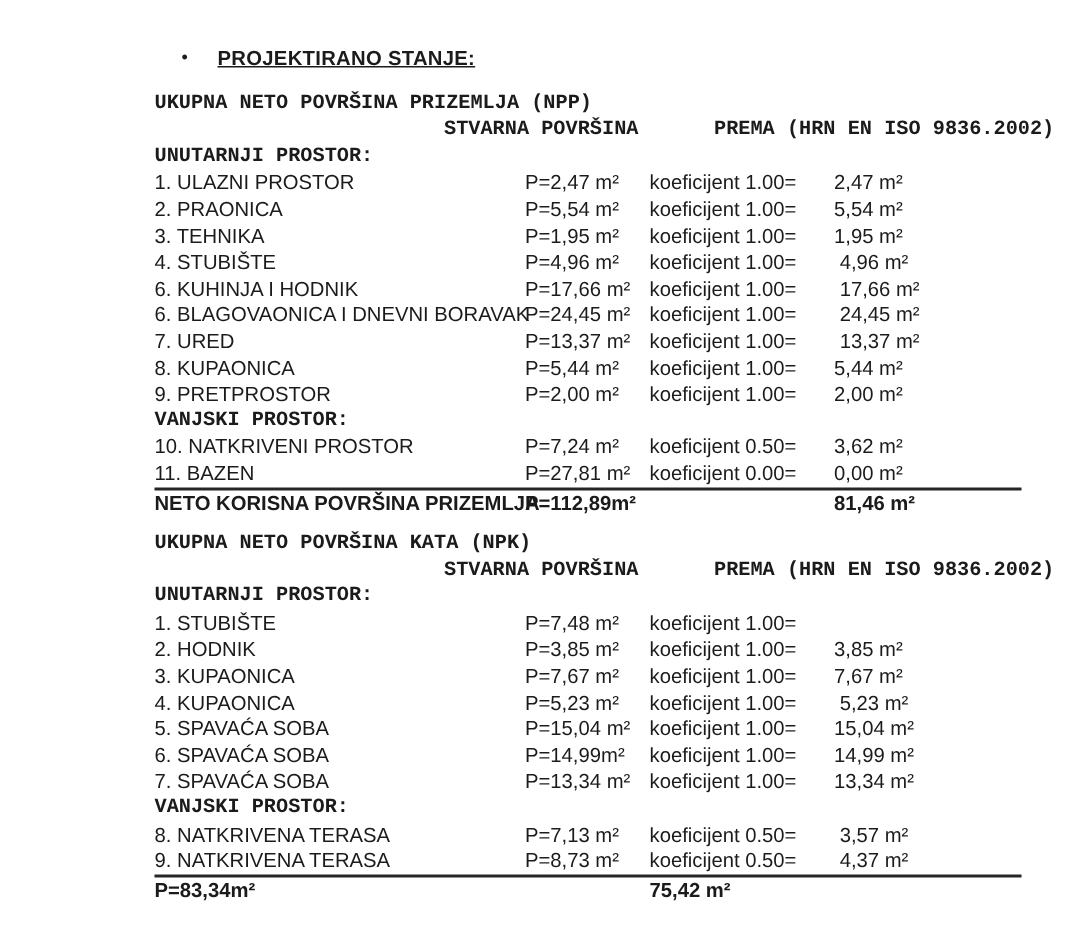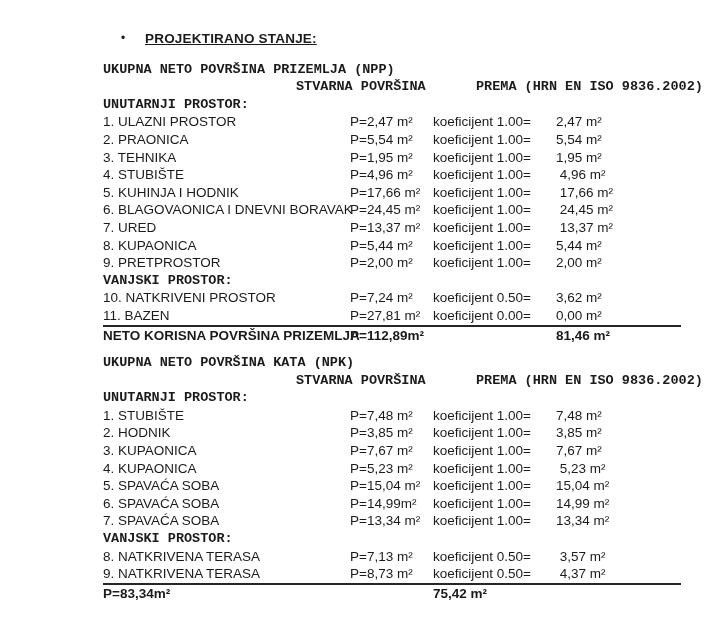--- a/index.html
+++ b/index.html
@@ -99,21 +99,21 @@
   </div>
 
   <div class="grid-row row">
     <span>4. STUBIŠTE</span>
     <span>P=4,96 m²</span>
     <span>koeficijent 1.00=</span>
     <span> 4,96 m²</span>
   </div>
 
   <div class="grid-row row">
-    <span>5. KUHINJA I HODNIK</span>
+    <span>6. KUHINJA I HODNIK</span>
     <span>P=17,66 m²</span>
     <span>koeficijent 1.00=</span>
     <span> 17,66 m²</span>
   </div>
 
   <div class="grid-row row">
     <span>6. BLAGOVAONICA I DNEVNI BORAVAK</span>
     <span>P=24,45 m²</span>
     <span>koeficijent 1.00=</span>
     <span> 24,45 m²</span>
@@ -167,21 +167,20 @@
     <div class="header-row line">
       <span class="b hdr-stvarna">STVARNA POVRŠINA</span>
       <span class="b hdr-prema">PREMA (HRN EN ISO 9836.2002)</span>
     </div>
     <div class="rows-host">
           <div class="line group-header">UNUTARNJI PROSTOR:</div>
   <div class="grid-row row">
     <span>1. STUBIŠTE</span>
     <span>P=7,48 m²</span>
     <span>koeficijent 1.00=</span>
-    <span>7,48 m²</span>
   </div>
 
   <div class="grid-row row">
     <span>2. HODNIK</span>
     <span>P=3,85 m²</span>
     <span>koeficijent 1.00=</span>
     <span>3,85 m²</span>
   </div>
 
   <div class="grid-row row">

